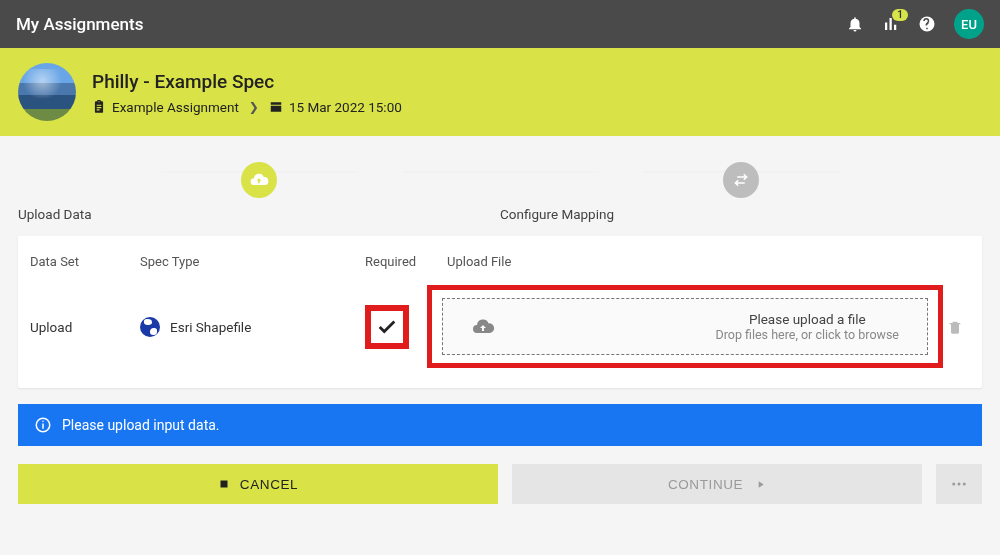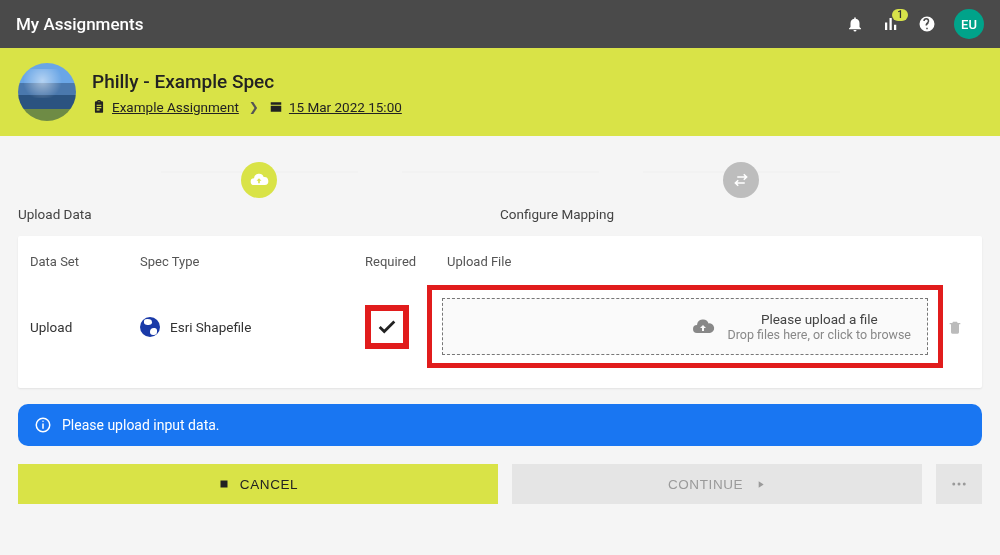--- a/index.html
+++ b/index.html
@@ -51,21 +51,21 @@
     width: 58px; height: 58px; border-radius: 50%;
     background: linear-gradient(180deg, #6aa6e6 35%, #4a78ad 35% 55%, #2b5380 55% 80%, #6e8b45 80%);
     position: relative; overflow: hidden;
   }
   .spec-avatar::after{
     content:""; position:absolute; top:10%; left:10%; width:80%; height:50%;
     background: radial-gradient(circle at 40% 40%, rgba(255,255,255,0.5), transparent 60%);
   }
   .spec-titles .spec-title { font-size: 19px; font-weight: 500; color: #222; }
   .breadcrumbs { display: flex; align-items: center; gap: 10px; margin-top: 6px; }
-  .breadcrumbs .crumb { display: flex; align-items: center; gap: 6px; font-size: 13.5px; color: #222; text-decoration: underline; }
+  .breadcrumbs .crumb { display: flex; align-items: center; gap: 6px; font-size: 13.5px; color: #222; }
   .chev { color: #555; font-size: 12px; }
   
   .content { padding: 18px 18px 0 18px; }
   .stepper {
     display: flex; align-items: flex-start; justify-content: space-between;
     padding: 8px 0 14px 0; position: relative;
   }
   .step {
     flex: 1; text-align: left; position: relative;
   }
@@ -126,38 +126,37 @@
   
   .upload-wrap {
     border: 5px solid #e11c1c;
     padding: 8px 10px;
     margin-left: -8px;
     margin-right: -8px;
   }
   .dropzone {
     border: 1px dashed #777;
     background: #fafafa;
-    padding: 12px 16px;
-    display: flex; align-items:center; justify-content:flex-end; gap: 12px;
+    padding: 12px 28px;
+    display: flex; align-items:center; justify-content:space-between; gap: 12px;
     cursor: pointer;
     min-height: 40px;
   }
   .dz-text { text-align: center; }
   .dz-title { font-size: 13.5px; color:#444; }
   .dz-sub { font-size: 12.5px; color:#888; }
   .trash-cell { display:flex;align-items:center;justify-content:center;color:#bbb;cursor:pointer;}
   
   .alert {
     margin: 16px 0 0 0;
     background: #1976f2;
     color: #fff;
     padding: 12px 16px;
     display: flex; align-items: center; gap: 10px;
     font-size: 14px;
-    border-radius: 10px;
   }
   
   .btn-row { display:flex; gap:14px; margin-top:18px;border-radius:20px; }
   .btn {
     flex: 1; height: 40px; border:none; cursor:pointer;
     font-size: 13.5px; font-weight:500; letter-spacing:0.6px;
     display:flex;align-items:center;justify-content:center;gap:10px;
   }
   .btn-cancel { background:#d9e347; color:#222; }
   .btn-continue { background:#e5e5e5; color:#9a9a9a; cursor:default; flex:0.85;}

